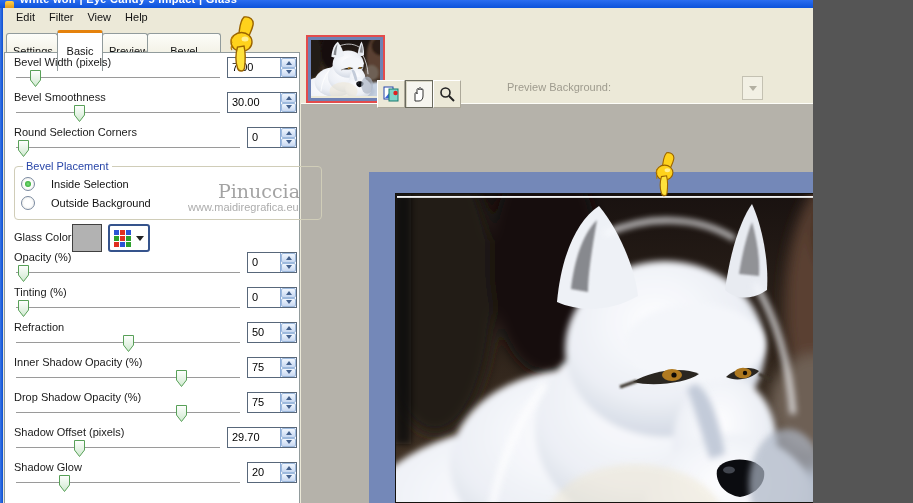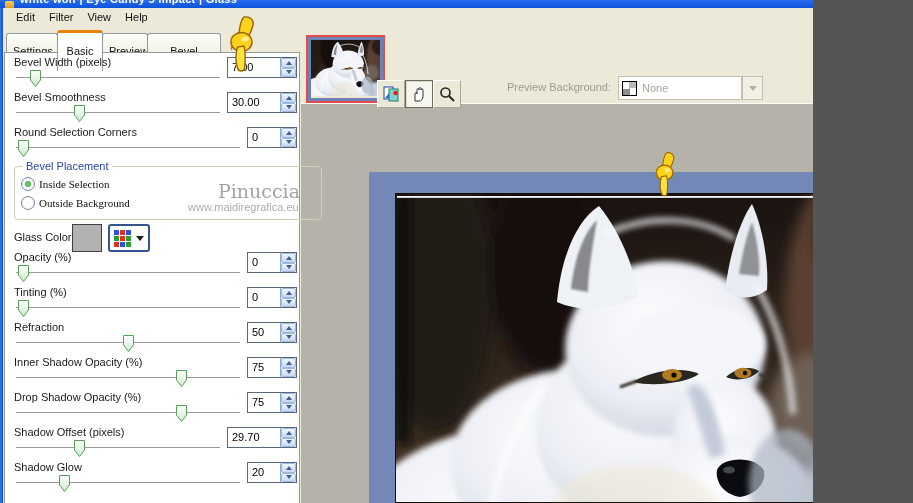--- a/index.html
+++ b/index.html
@@ -47,21 +47,21 @@
   
   .groupbox{position:absolute;left:14px;top:166px;width:274px;height:52px;
             border:1px solid #d0cdb8;border-radius:4px;z-index:3;padding-left:32px;}
   .grouptitle{position:absolute;left:8px;top:-7px;background:#fff;padding:0 3px;
               font-size:11px;color:#2946a8;}
   .radio-row{position:absolute;left:6px;height:14px;display:flex;align-items:center;}
   .radio{width:12px;height:12px;border-radius:50%;border:1px solid #7a8aa0;
          background:radial-gradient(#fff 40%,#e8e8e4);position:relative;}
   .radio.checked::after{content:"";position:absolute;left:3px;top:3px;width:6px;height:6px;
          border-radius:50%;background:radial-gradient(#7ede7e,#1f9c1f);}
-  .radio-label{font-size:11px;color:#111;margin-left:4px;font-family:Liberation Serif, serif;}
+  .radio-label{font-size:11px;color:#111;margin-left:16px;}
   
   .swatch{position:absolute;left:72px;top:224px;width:30px;height:28px;
           border:1px solid #404040;box-sizing:border-box;z-index:3;}
   .colorbtn{position:absolute;left:108px;top:224px;width:42px;height:28px;background:#fff;
           border:2px solid #35538c;border-radius:3px;box-sizing:border-box;z-index:3;
           display:flex;align-items:center;justify-content:space-between;padding:0 4px;}
   .colorgrid{width:17px;height:17px;display:grid;grid-template-columns:repeat(3,1fr);
           grid-template-rows:repeat(3,1fr);gap:1px;}
   .colorgrid i{display:block;}
   .colorbtn .dd{width:0;height:0;border-left:4px solid transparent;
@@ -457,24 +457,20 @@
     </svg>
   </div>
   <div class="toolbtn" style="left:433px">
     <svg width="18" height="18" viewBox="0 0 18 18">
       <circle cx="7.5" cy="7.5" r="4.5" fill="none" stroke="#222" stroke-width="1.6"></circle>
       <line x1="11" y1="11" x2="16" y2="16" stroke="#222" stroke-width="2"></line>
     </svg>
   </div>
 
   <div class="pvlabel">Preview Background:</div>
-  <div class="combo">
-    <span class="checker"></span>
-    <span class="val">None</span>
-  </div>
   <div class="combobtn">
     <span class="dd"></span>
   </div>
 
   <div class="canvas"></div>
   <div class="frame"></div>
   <div class="previmg">
     <div class="bevelline"></div>
     <svg class="scene" viewBox="0 0 504 360">
         <use href="#wolfScene" width="504" height="360"></use>

